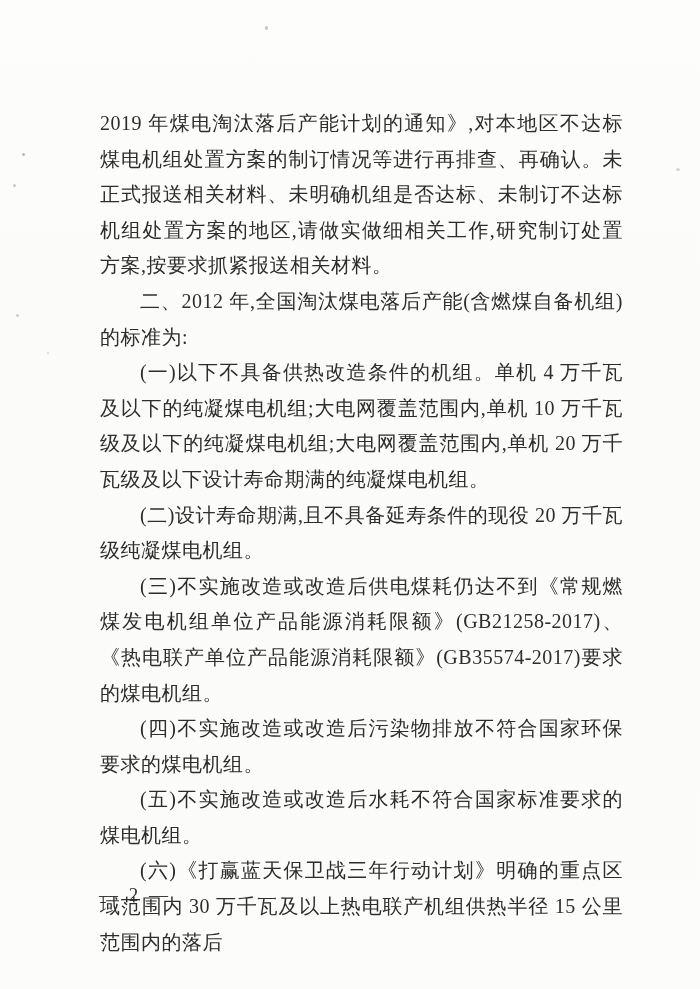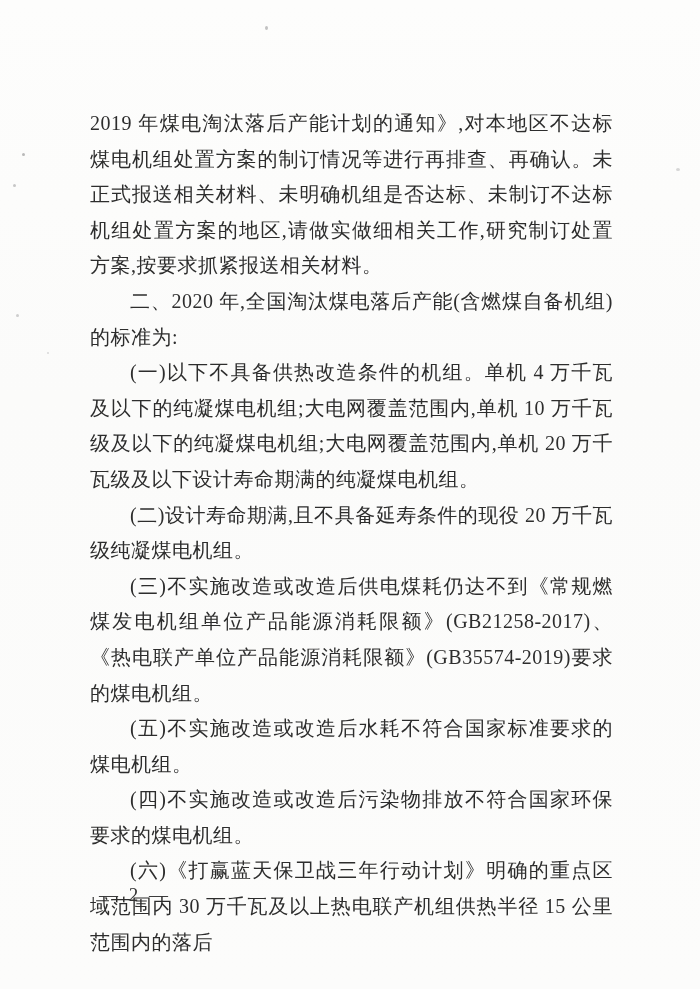--- a/index.html
+++ b/index.html
@@ -15,21 +15,21 @@
     font-family: "Liberation Serif", "DejaVu Serif", serif;
   }
   
   .paper {
     position: absolute;
     inset: 0;
     background: linear-gradient(180deg, #fdfdfc 0%, #fbfbfa 40%, #fcfcfb 100%);
   }
   .text-block {
     position: absolute;
-    left: 90px;
+    left: 100px;
     top: 106px;
     width: 523px;
   }
   p.para {
     margin: 0;
     font-size: 20px;
     line-height: 35.6px;
     color: #2d2d2d;
     text-align: justify;
     text-justify: inter-character;
@@ -66,22 +66,22 @@
 
 <div class="speck s1"></div>
 <div class="speck s2"></div>
 <div class="speck s3"></div>
 <div class="speck s4"></div>
 <div class="speck s5"></div>
 <div class="speck s6"></div>
 
 <div class="text-block">
   <p class="para">2019 年煤电淘汰落后产能计划的通知》,对本地区不达标煤电机组处置方案的制订情况等进行再排查、再确认。未正式报送相关材料、未明确机组是否达标、未制订不达标机组处置方案的地区,请做实做细相关工作,研究制订处置方案,按要求抓紧报送相关材料。</p>
-  <p class="para indent">二、2020 年,全国淘汰煤电落后产能(含燃煤自备机组)的标准为:</p>
+  <p class="para indent">二、2012 年,全国淘汰煤电落后产能(含燃煤自备机组)的标准为:</p>
   <p class="para indent">(一)以下不具备供热改造条件的机组。单机 4 万千瓦及以下的纯凝煤电机组;大电网覆盖范围内,单机 10 万千瓦级及以下的纯凝煤电机组;大电网覆盖范围内,单机 20 万千瓦级及以下设计寿命期满的纯凝煤电机组。</p>
   <p class="para indent">(二)设计寿命期满,且不具备延寿条件的现役 20 万千瓦级纯凝煤电机组。</p>
-  <p class="para indent">(三)不实施改造或改造后供电煤耗仍达不到《常规燃煤发电机组单位产品能源消耗限额》(GB21258-2017)、《热电联产单位产品能源消耗限额》(GB35574-2019)要求的煤电机组。</p>
+  <p class="para indent">(三)不实施改造或改造后供电煤耗仍达不到《常规燃煤发电机组单位产品能源消耗限额》(GB21258-2017)、《热电联产单位产品能源消耗限额》(GB35574-2017)要求的煤电机组。</p>
+  <p class="para indent">(四)不实施改造或改造后污染物排放不符合国家环保要求的煤电机组。</p>
   <p class="para indent">(五)不实施改造或改造后水耗不符合国家标准要求的煤电机组。</p>
-  <p class="para indent">(四)不实施改造或改造后污染物排放不符合国家环保要求的煤电机组。</p>
   <p class="para indent">(六)《打赢蓝天保卫战三年行动计划》明确的重点区域范围内 30 万千瓦及以上热电联产机组供热半径 15 公里范围内的落后</p>
 </div>
 
 <div class="page-number">— 2 —</div>
 
 </body></html>

